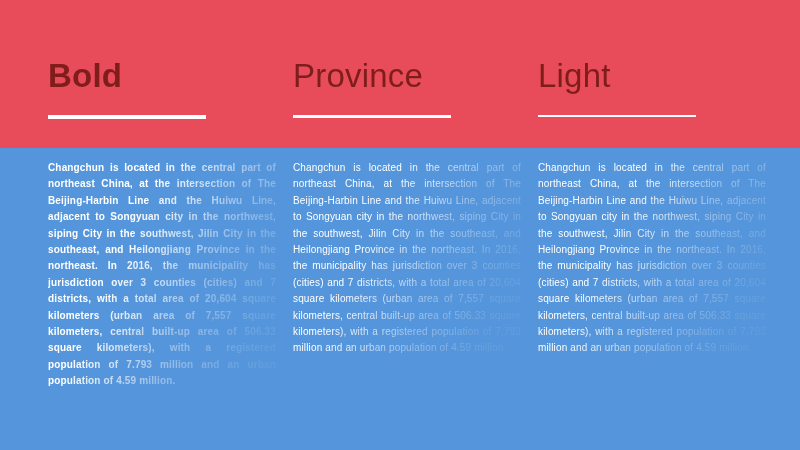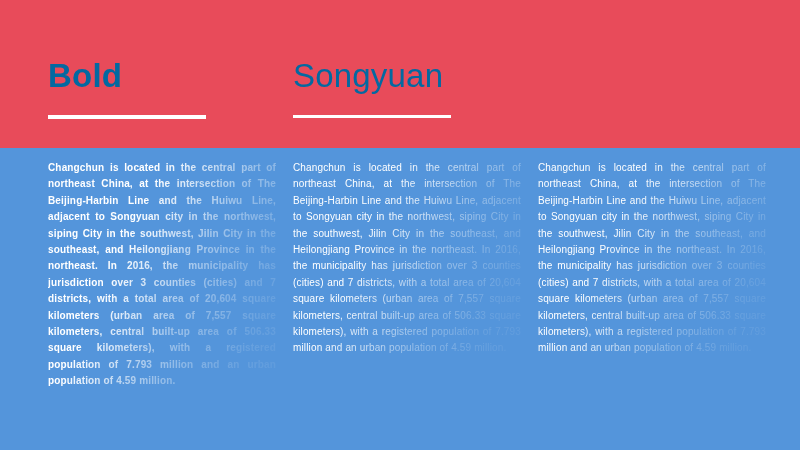--- a/index.html
+++ b/index.html
@@ -43,21 +43,21 @@
   .col-2 { margin-left:-3px; }
   .col-3 { margin-left:-3px; }
 
   
   .head-wrap {
     position:absolute;
     top:58px; left:0;
     width:245px;
   }
   .heading {
-    color:#0369a1;
+    color:#7f1d1d;
     font-size:33px;
     line-height:36px;
     letter-spacing:0.2px;
     white-space:nowrap;
   }
   .w-bold    { font-weight:700; }
   .w-regular { font-weight:400; }
   .w-light   { font-weight:300; }
 
   .rule {
@@ -114,28 +114,32 @@
         <div class="heading w-bold">Bold</div>
         <div class="rule rule-bold"></div>
       </div>
       <div class="body-wrap">
         <p class="para p-bold">Changchun is located in the central part of northeast China, at the intersection of The Beijing-Harbin Line and the Huiwu Line, adjacent to Songyuan city in the northwest, siping City in the southwest, Jilin City in the southeast, and Heilongjiang Province in the northeast. In 2016, the municipality has jurisdiction over 3 counties (cities) and 7 districts, with a total area of 20,604 square kilometers (urban area of 7,557 square kilometers, central built-up area of 506.33 square kilometers), with a registered population of 7.793 million and an urban population of 4.59 million.</p>
       </div>
     </div>
 
     <div class="col col-2">
       <div class="head-wrap">
-        <div class="heading w-regular">Songyuan</div>
+        <div class="heading w-regular">Province</div>
         <div class="rule rule-regular"></div>
       </div>
       <div class="body-wrap">
         <p class="para p-regular">Changchun is located in the central part of northeast China, at the intersection of The Beijing-Harbin Line and the Huiwu Line, adjacent to Songyuan city in the northwest, siping City in the southwest, Jilin City in the southeast, and Heilongjiang Province in the northeast. In 2016, the municipality has jurisdiction over 3 counties (cities) and 7 districts, with a total area of 20,604 square kilometers (urban area of 7,557 square kilometers, central built-up area of 506.33 square kilometers), with a registered population of 7.793 million and an urban population of 4.59 million.</p>
       </div>
     </div>
 
     <div class="col col-3">
+      <div class="head-wrap">
+        <div class="heading w-light">Light</div>
+        <div class="rule rule-light"></div>
+      </div>
       <div class="body-wrap">
         <p class="para p-light">Changchun is located in the central part of northeast China, at the intersection of The Beijing-Harbin Line and the Huiwu Line, adjacent to Songyuan city in the northwest, siping City in the southwest, Jilin City in the southeast, and Heilongjiang Province in the northeast. In 2016, the municipality has jurisdiction over 3 counties (cities) and 7 districts, with a total area of 20,604 square kilometers (urban area of 7,557 square kilometers, central built-up area of 506.33 square kilometers), with a registered population of 7.793 million and an urban population of 4.59 million.</p>
       </div>
     </div>
 
   </div>
 </div>
 
 </body></html>

